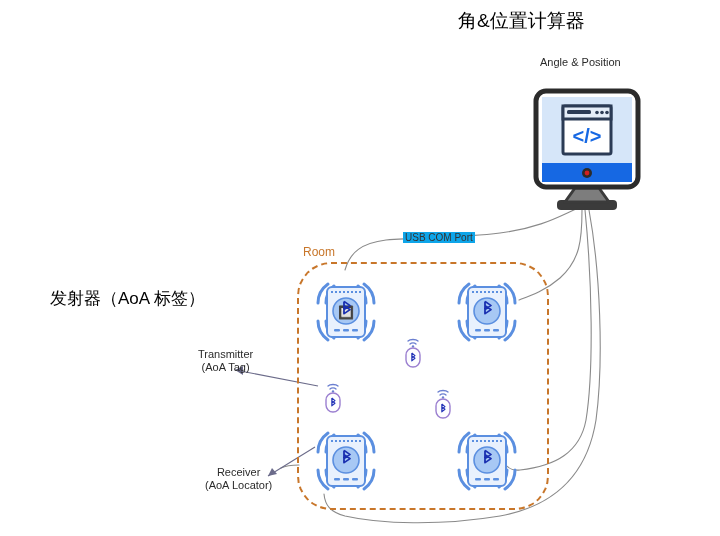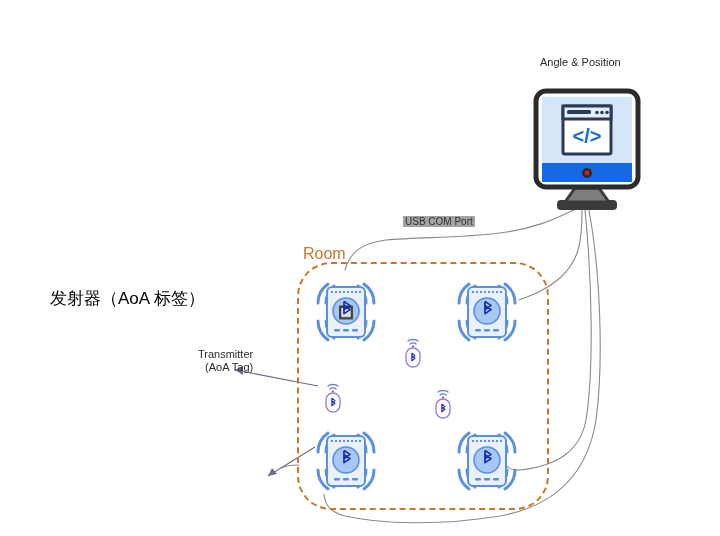--- a/index.html
+++ b/index.html
@@ -57,38 +57,38 @@
   }
 
   .small-label {
     position: absolute;
     font-size: 11px;
     line-height: 13px;
     color: #2b2b2b;
     text-align: center;
     white-space: nowrap;
   }
-  .label-transmitter { left: 198px; top: 348px; text-align: right; }
+  .label-transmitter { left: 198px; top: 348px; }
   .label-receiver    { left: 205px; top: 466px; }
 
   .label-usb {
     position: absolute;
     left: 403px;
-    top: 216px;
+    top: 232px;
     font-size: 10px;
     color: #333333;
-    background: #a3a3a3;
+    background: #0ea5e9;
     padding: 0 2px;
     white-space: nowrap;
   }
   .label-room {
     position: absolute;
     left: 303px;
     top: 245px;
-    font-size: 16px;
+    font-size: 12px;
     color: #c8762a;
     white-space: nowrap;
   }
 
   
   .room-box {
     position: absolute;
     left: 297px;
     top: 262px;
     width: 252px;
@@ -143,20 +143,21 @@
 
     <g stroke="#6b6b8a" stroke-width="1.1" fill="none">
       <path d="M315,447 L268,476"></path>
       <polygon points="268,476 277,474 272,468" fill="#6b6b8a" stroke="none"></polygon>
     </g>
   </svg>
 
   <div class="room-box"></div>
   <div class="label-room">Room</div>
 
+  <div class="title-cn">角&amp;位置计算器</div>
 
   <div class="calc-caption">
     <div>Angle &amp; Position</div>
   </div>
 
   <div class="monitor">
     <svg width="108" height="124" viewBox="0 0 108 124" xmlns="http://www.w3.org/2000/svg">
 
       <rect x="24" y="112" width="60" height="10" rx="4" fill="#3b3b3b"></rect>
 
@@ -349,16 +350,20 @@
       <path d="M11.8,19 L15,21.6 L11.8,24.2 L11.8,19 M11.8,21.6 L15,24.2 L11.8,26.8 L11.8,21.6" fill="none" stroke="#2435b8" stroke-width="1.1" stroke-linejoin="round"></path>
     </svg>
   </div>
 
   <div class="label-usb">USB COM Port</div>
 
   <div class="small-label label-transmitter">
     <div>Transmitter</div>
     <div>(AoA Tag)</div>
   </div>
+  <div class="small-label label-receiver">
+    <div>Receiver</div>
+    <div>(AoA Locator)</div>
+  </div>
 
   <div class="side-label label-tx-cn">发射器（AoA 标签）</div>
 
 </div>
 
 </body></html>

